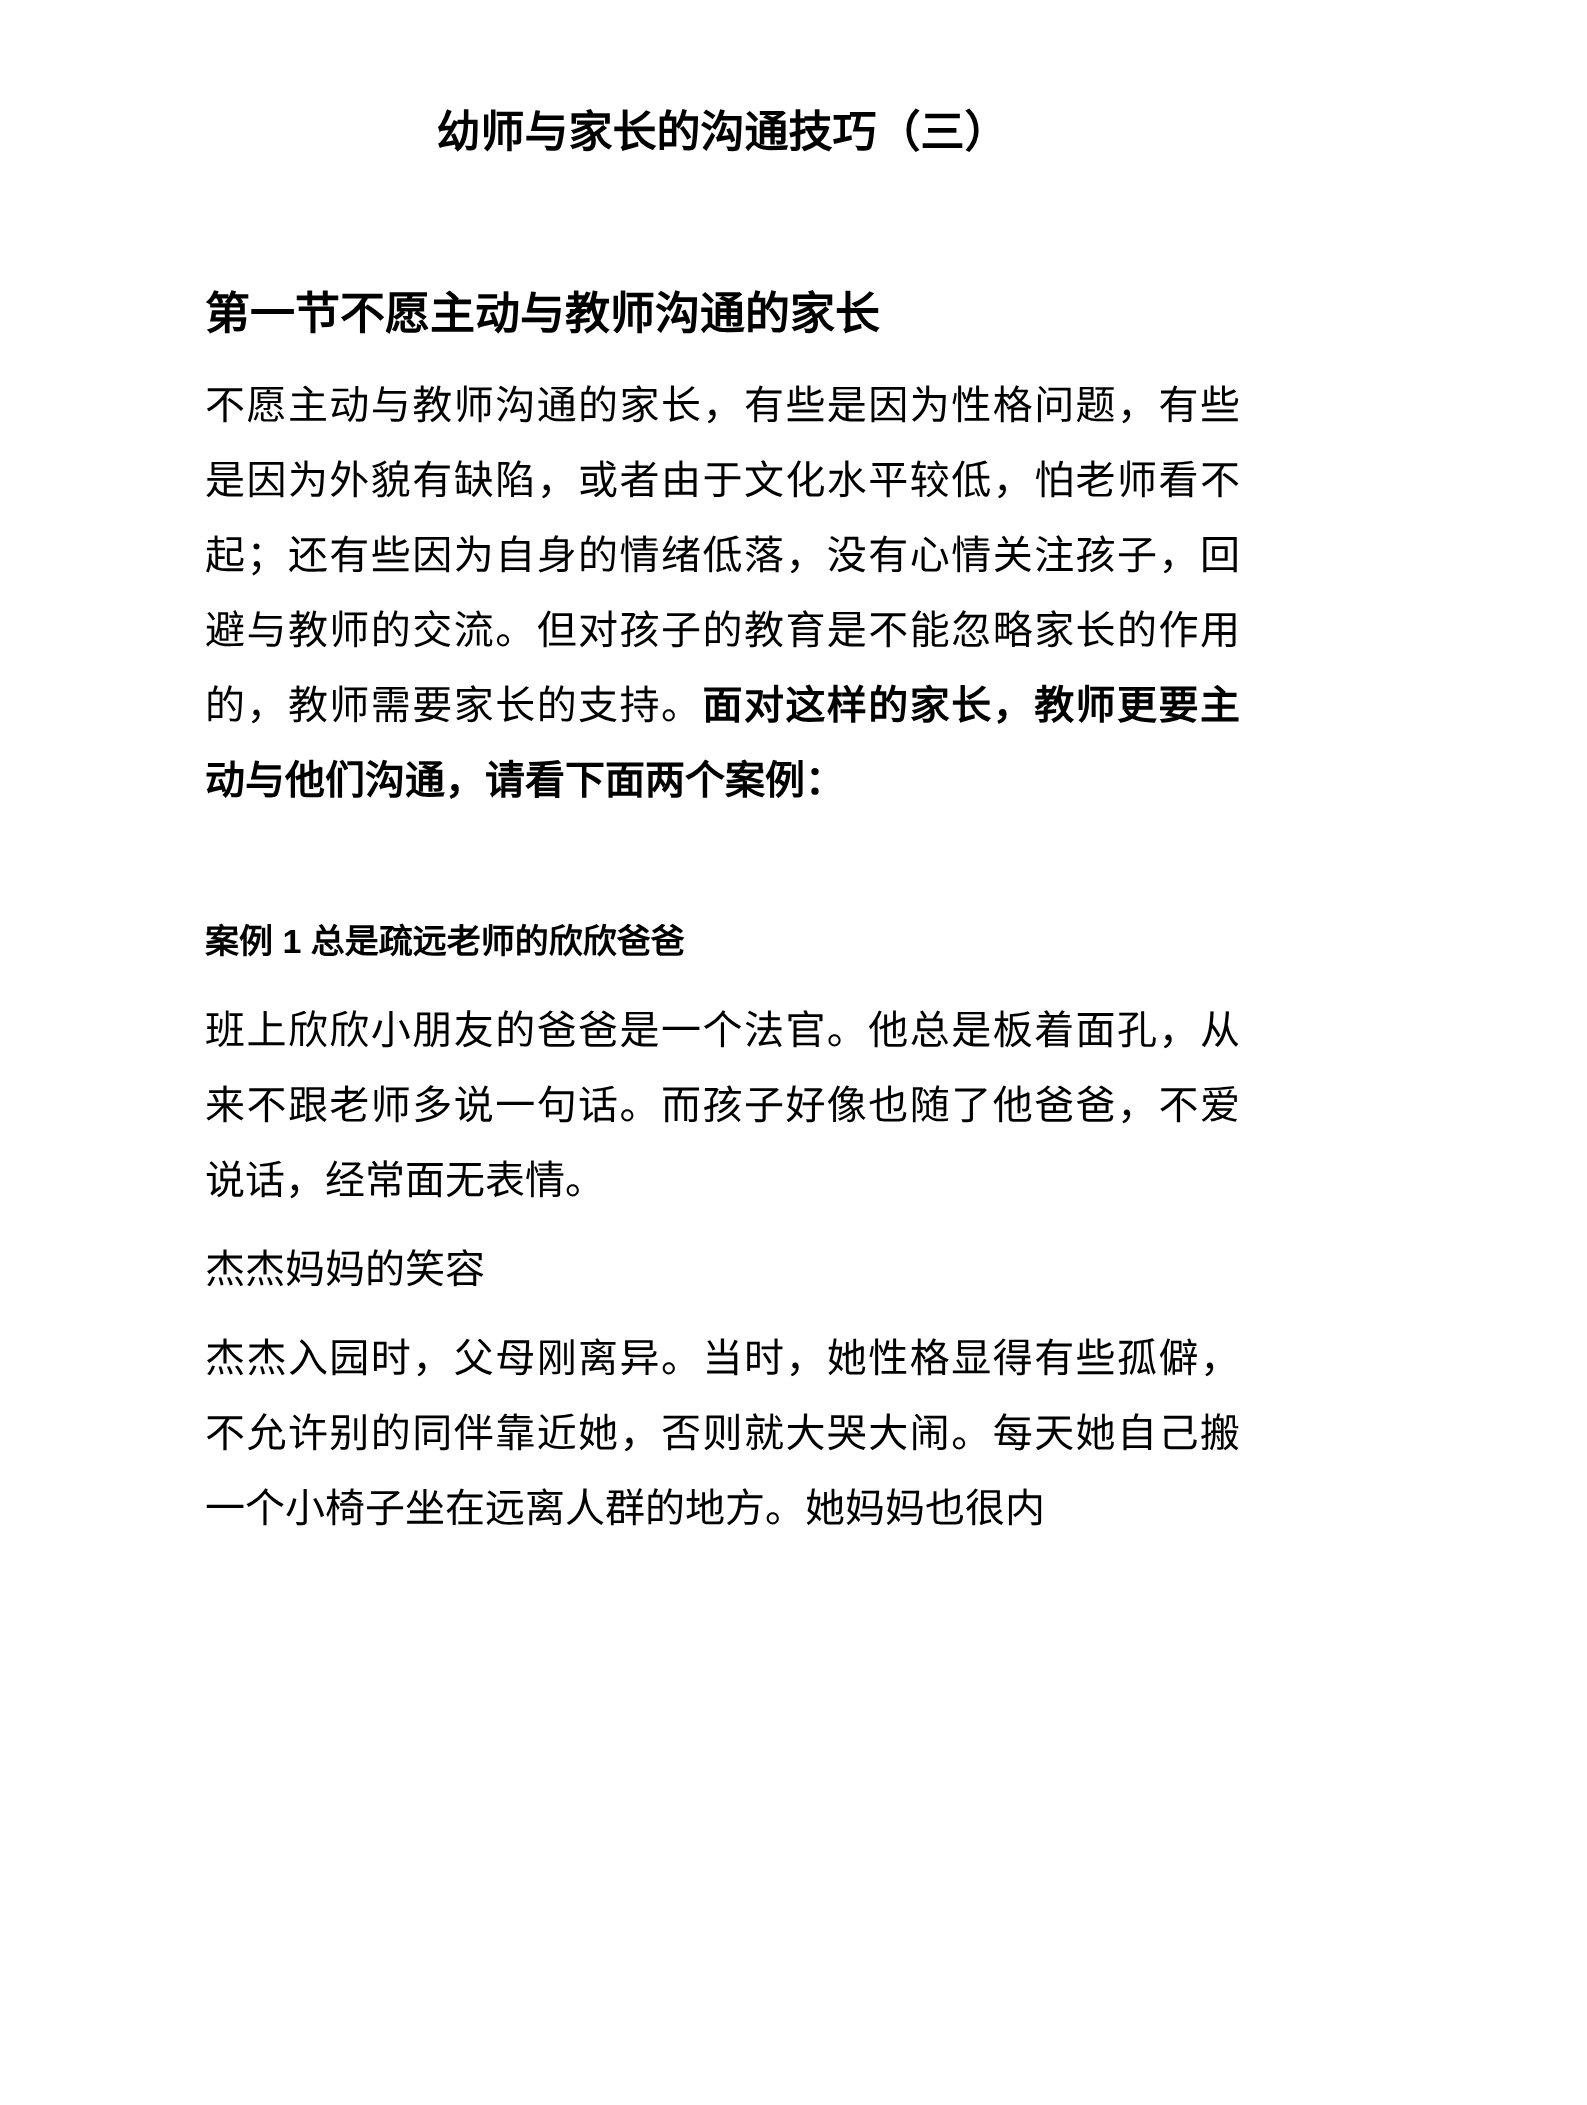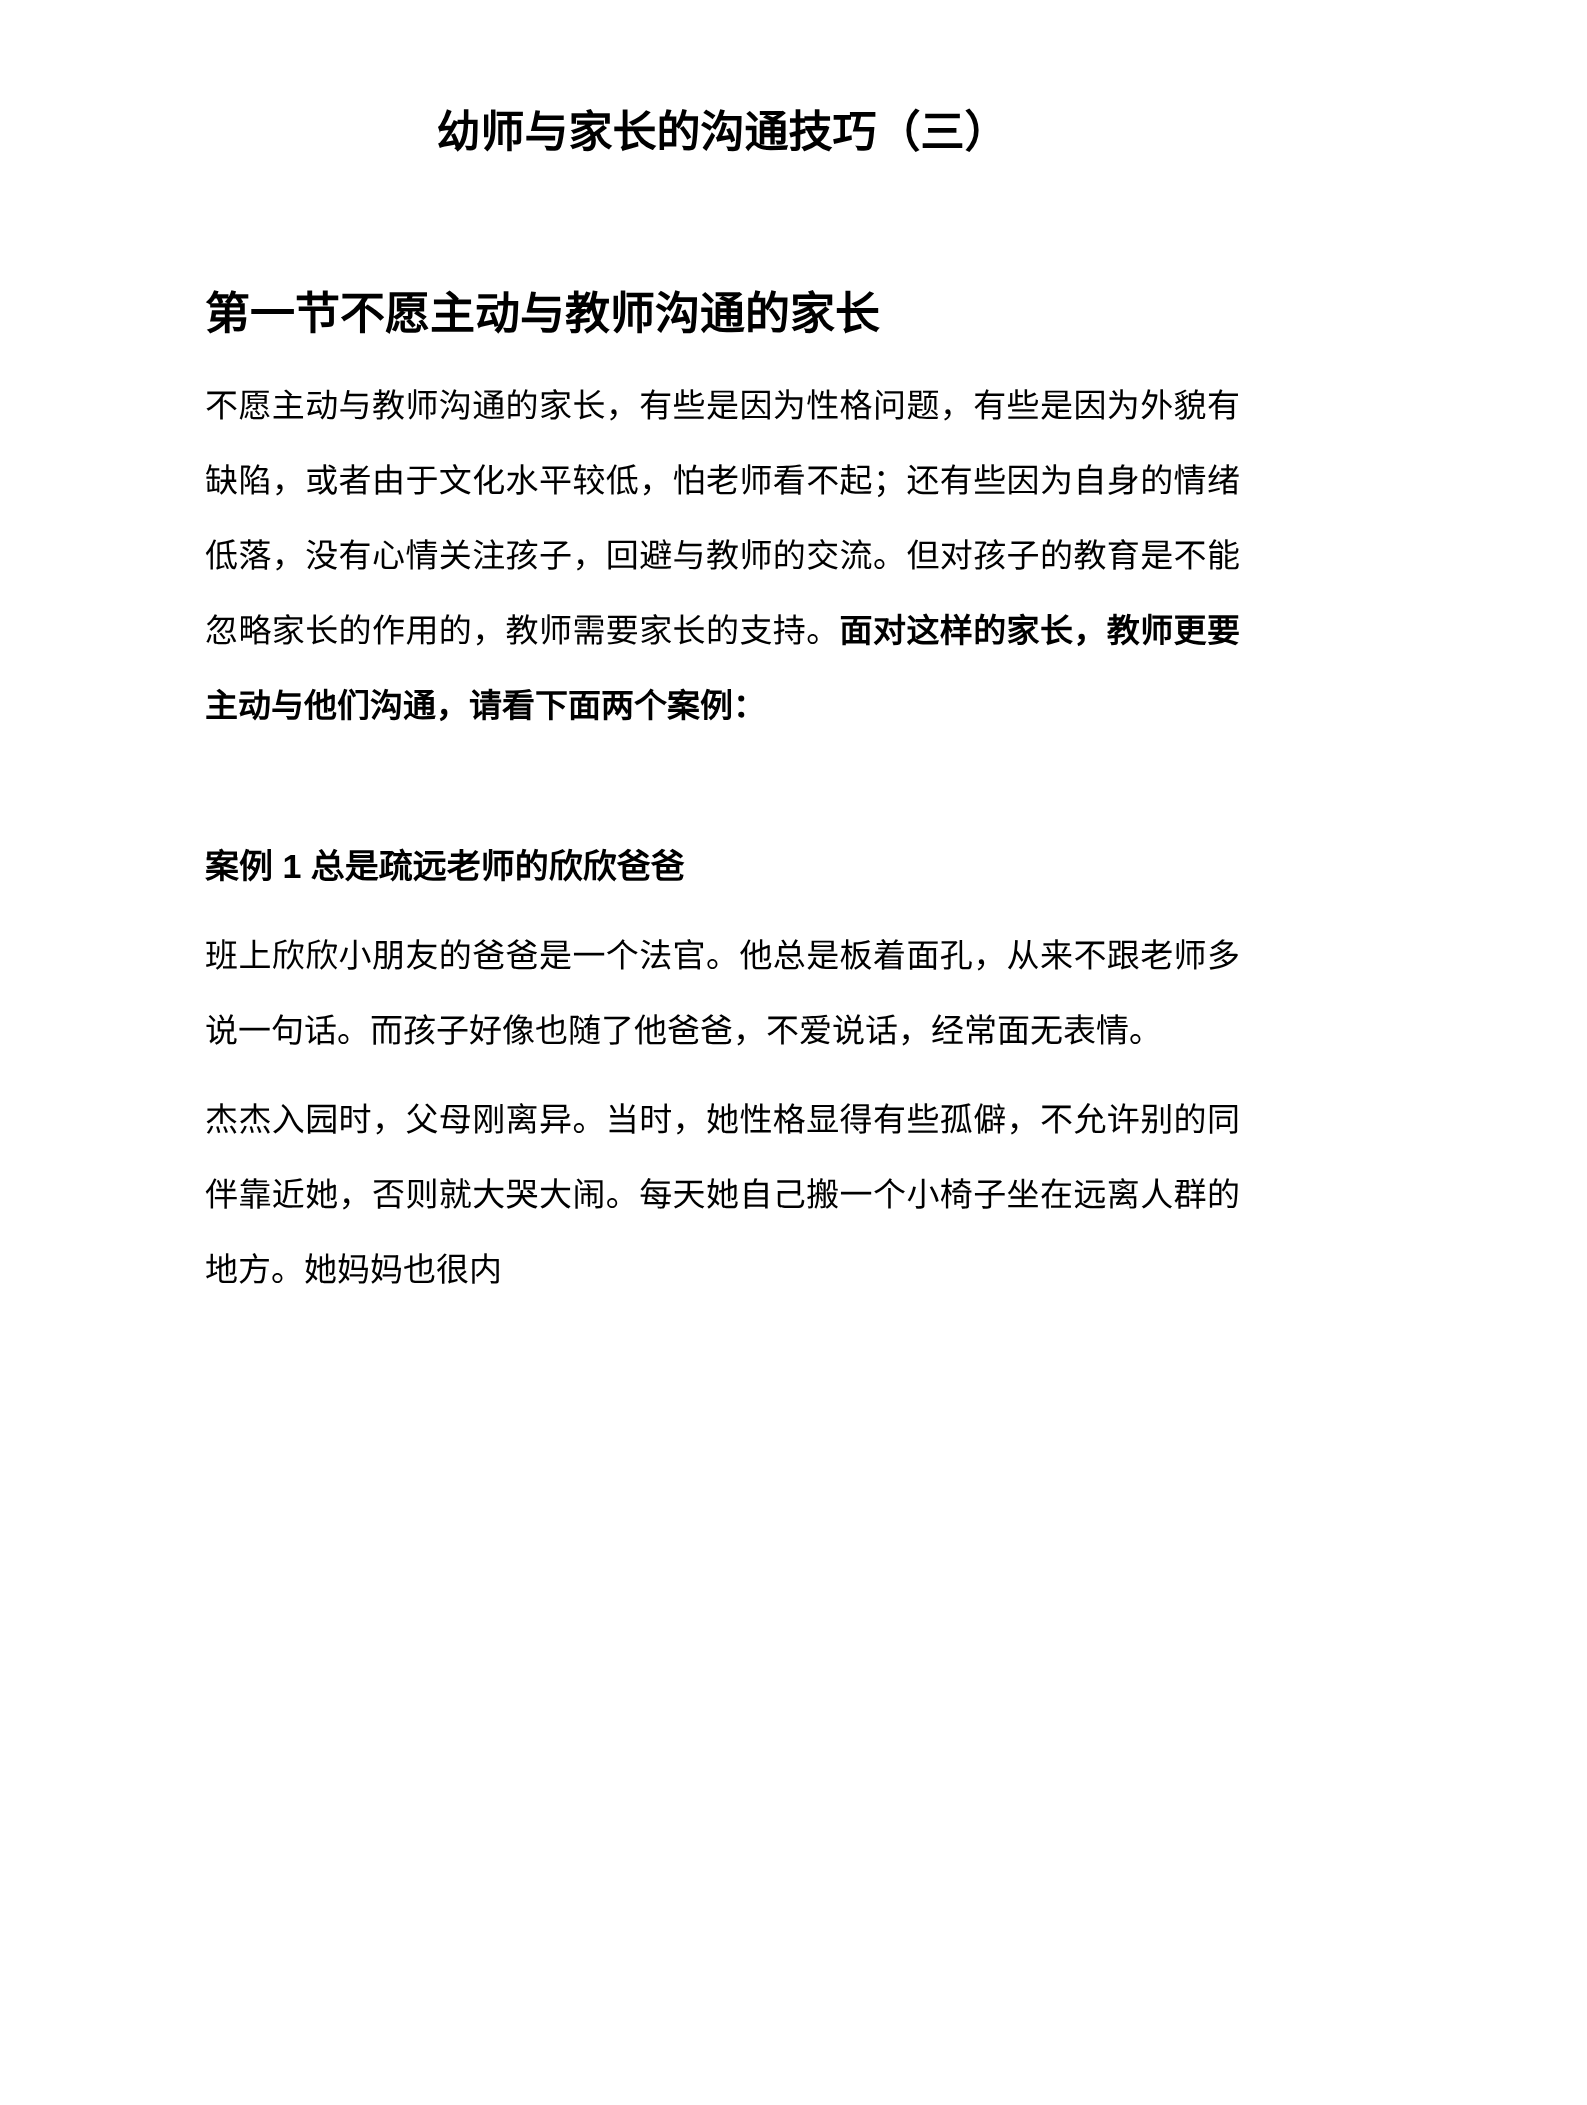--- a/index.html
+++ b/index.html
@@ -30,21 +30,21 @@
   }
   .section-heading {
     margin: 118px 0 8px 0;
     font-size: 45px;
     font-weight: bold;
     line-height: 1.25;
     text-align: left;
   }
   .body-para {
     margin: 26px 0 0 0;
-    font-size: 33px;
+    font-size: 40px;
     font-weight: normal;
     line-height: 75px;
     text-align: justify;
     text-justify: inter-character;
     word-break: normal;
   }
   .body-para.flow {
     margin-top: 14px;
   }
   .intro-emphasis {
@@ -69,16 +69,17 @@
 
   <h2 class="section-heading">第一节不愿主动与教师沟通的家长</h2>
 
   <p class="body-para"><span>不愿主动与教师沟通的家长，有些是因为性格问题，有些是因为外貌有缺陷，或者由于文化水平较低，怕老师看不起；还有些因为自身的情绪低落，没有心情关注孩子，回避与教师的交流。但对孩子的教育是不能忽略家长的作用的，教师需要家长的支持。</span><span class="intro-emphasis">面对这样的家长，教师更要主动与他们沟通，请看下面两个案例：</span></p>
 
   <h3 class="case-heading">案例 1 总是疏远老师的欣欣爸爸</h3>
 
   <p class="body-para flow">班上欣欣小朋友的爸爸是一个法官。他总是板着面孔，从来不跟老师多说一句话。而孩子好像也随了他爸爸，不爱说话，经常面无表情。</p>
 
 
+  <p class="body-para flow">杰杰妈妈的笑容</p>
 
   <p class="body-para flow">杰杰入园时，父母刚离异。当时，她性格显得有些孤僻，不允许别的同伴靠近她，否则就大哭大闹。每天她自己搬一个小椅子坐在远离人群的地方。她妈妈也很内</p>
 
 </div>
 
 </body></html>

